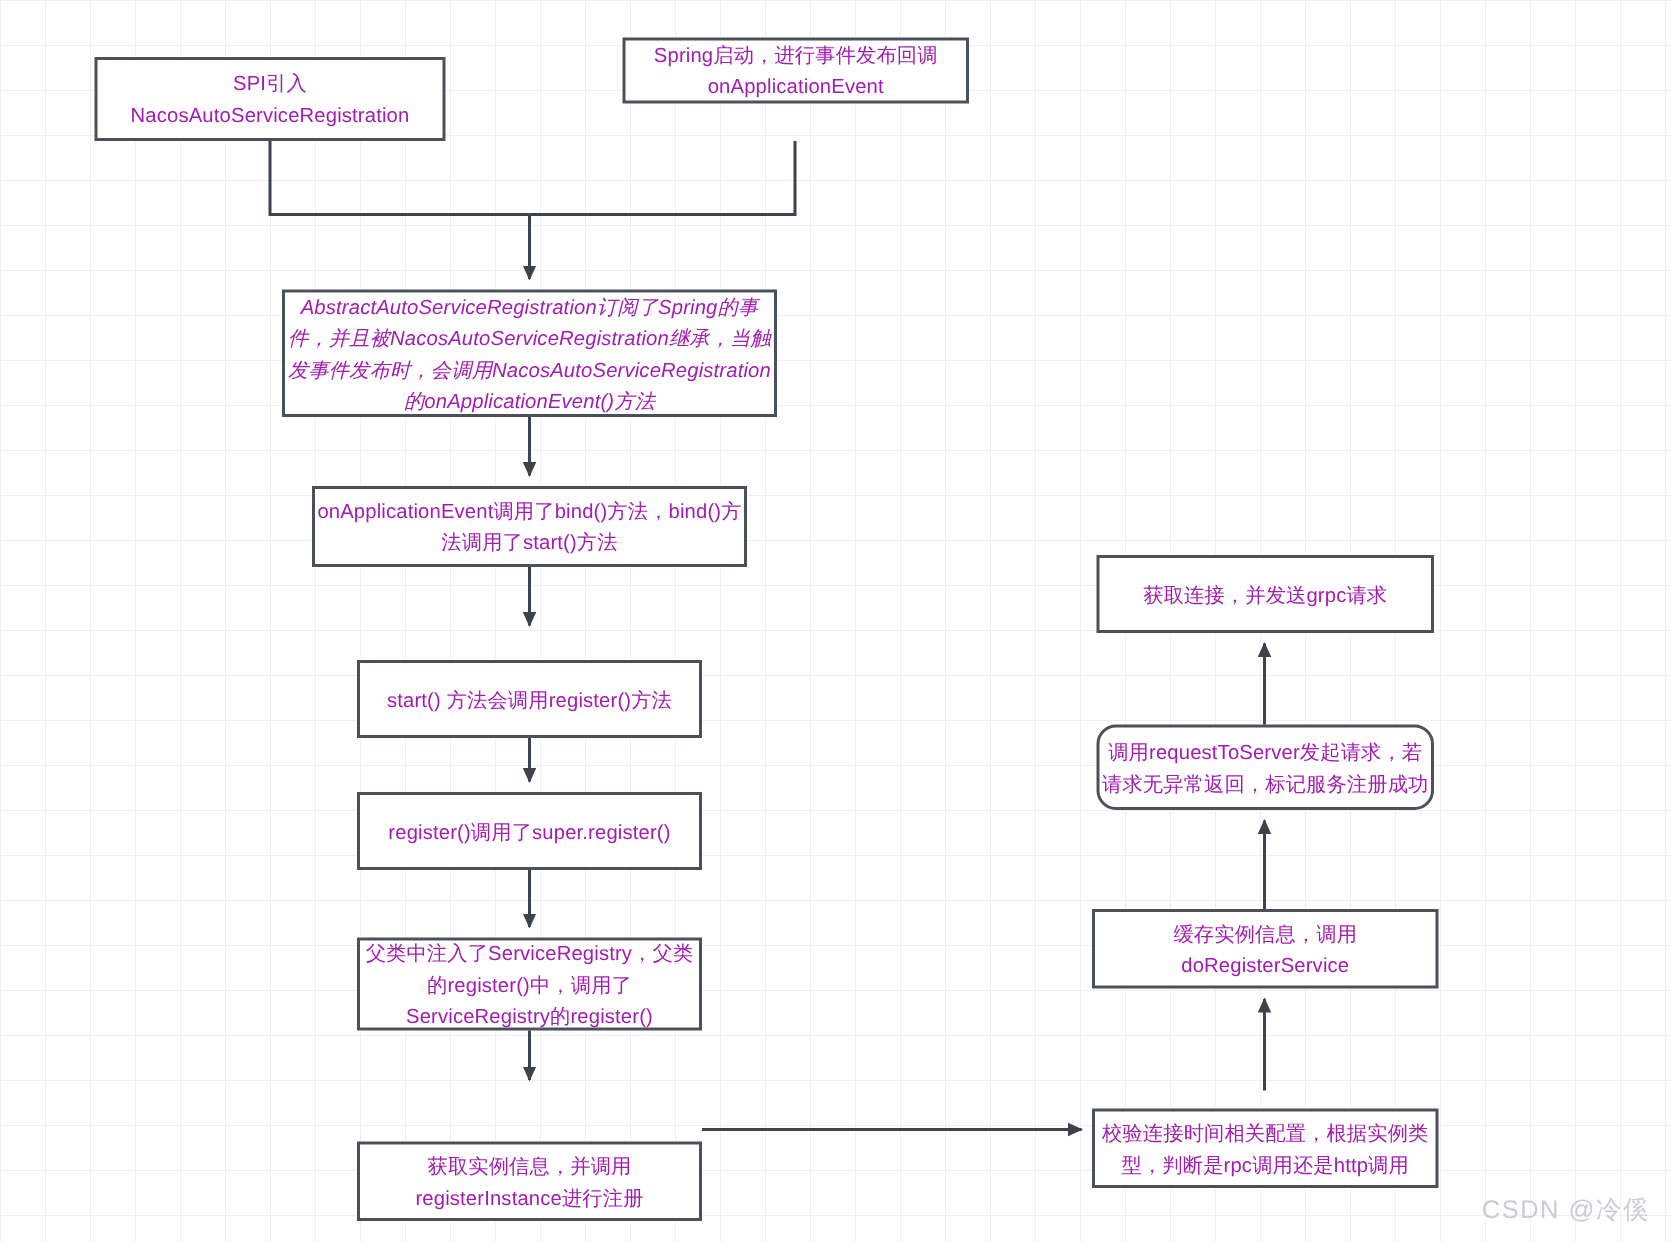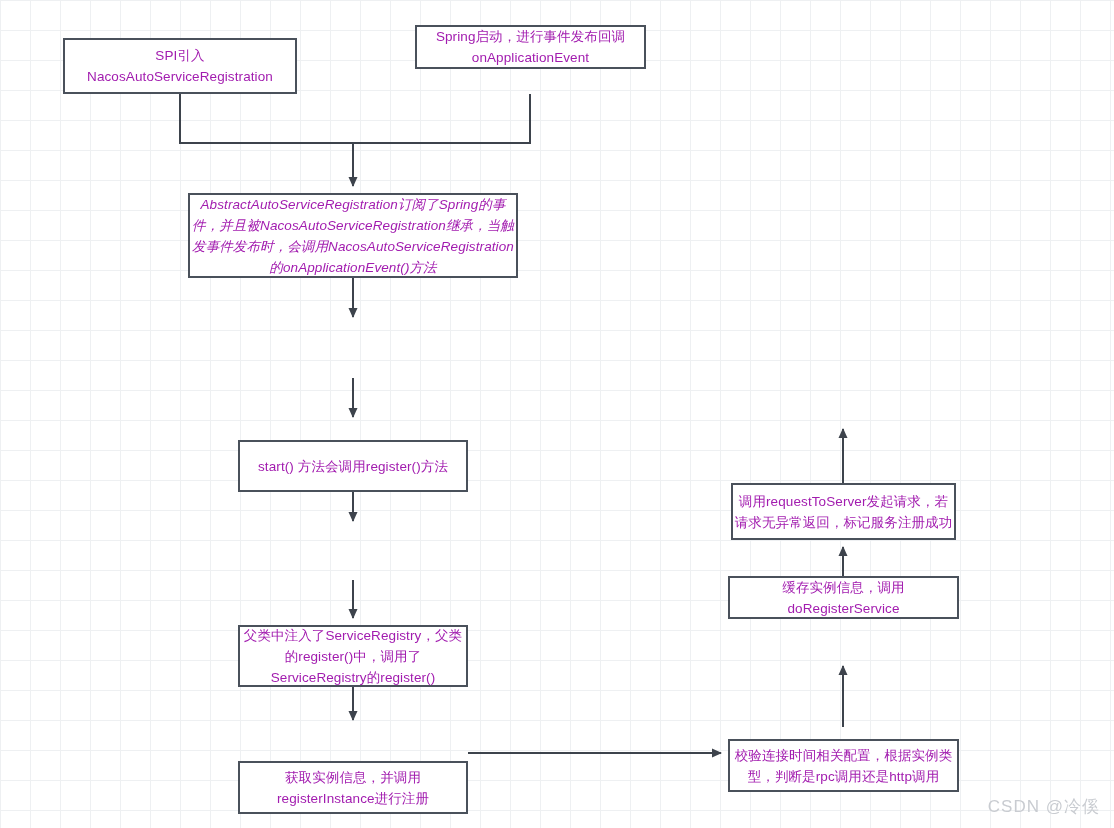--- a/index.html
+++ b/index.html
@@ -124,32 +124,35 @@
   </svg>
 
   <div class="node" style="left: 63px; top: 38px; width: 234px; height: 56px;">SPI引入
 NacosAutoServiceRegistration</div>
 
   <div class="node" style="left: 415px; top: 25px; width: 231px; height: 44px;">Spring启动，进行事件发布回调
 onApplicationEvent</div>
 
   <div class="node" style="left: 188px; top: 193px; width: 330px; height: 85px; font-style: italic;">AbstractAutoServiceRegistration订阅了Spring的事件，并且被NacosAutoServiceRegistration继承，当触发事件发布时，会调用NacosAutoServiceRegistration的onApplicationEvent()方法</div>
 
+  <div class="node" style="left: 208px; top: 324px; width: 290px; height: 54px;">onApplicationEvent调用了bind()方法，bind()方法调用了start()方法</div>
 
   <div class="node" style="left: 238px; top: 424px; width: 230px; height: 52px; margin-top: 16px;">start() 方法会调用register()方法</div>
 
+  <div class="node" style="left: 238px; top: 528px; width: 230px; height: 52px;">register()调用了super.register()</div>
 
   <div class="node" style="left: 238px; top: 625px; width: 230px; height: 62px;">父类中注入了ServiceRegistry，父类的register()中，调用了ServiceRegistry的register()</div>
 
   <div class="node" style="left: 238px; top: 727px; width: 230px; height: 53px; margin-top: 34px;">获取实例信息，并调用
 registerInstance进行注册</div>
 
   <div class="node" style="left: 728px; top: 739px; width: 231px; height: 53px;">校验连接时间相关配置，根据实例类型，判断是rpc调用还是http调用</div>
 
-  <div class="node" style="left: 728px; top: 576px; width: 231px; height: 43px;">缓存实例信息，调用
+  <div class="node" style="left: 728px; top: 606px; width: 231px; height: 53px;">缓存实例信息，调用
 doRegisterService</div>
 
-  <div class="node" style="left: 731px; top: 483px; width: 225px; height: 57px;">调用requestToServer发起请求，若请求无异常返回，标记服务注册成功</div>
+  <div class="node" style="left: 731px; top: 483px; width: 225px; height: 57px; border-radius: 13px;">调用requestToServer发起请求，若请求无异常返回，标记服务注册成功</div>
 
+  <div class="node" style="left: 731px; top: 370px; width: 225px; height: 52px;">获取连接，并发送grpc请求</div>
 
   <div class="watermark">CSDN @冷傒</div>
 
 </div>
 
 </body></html>

